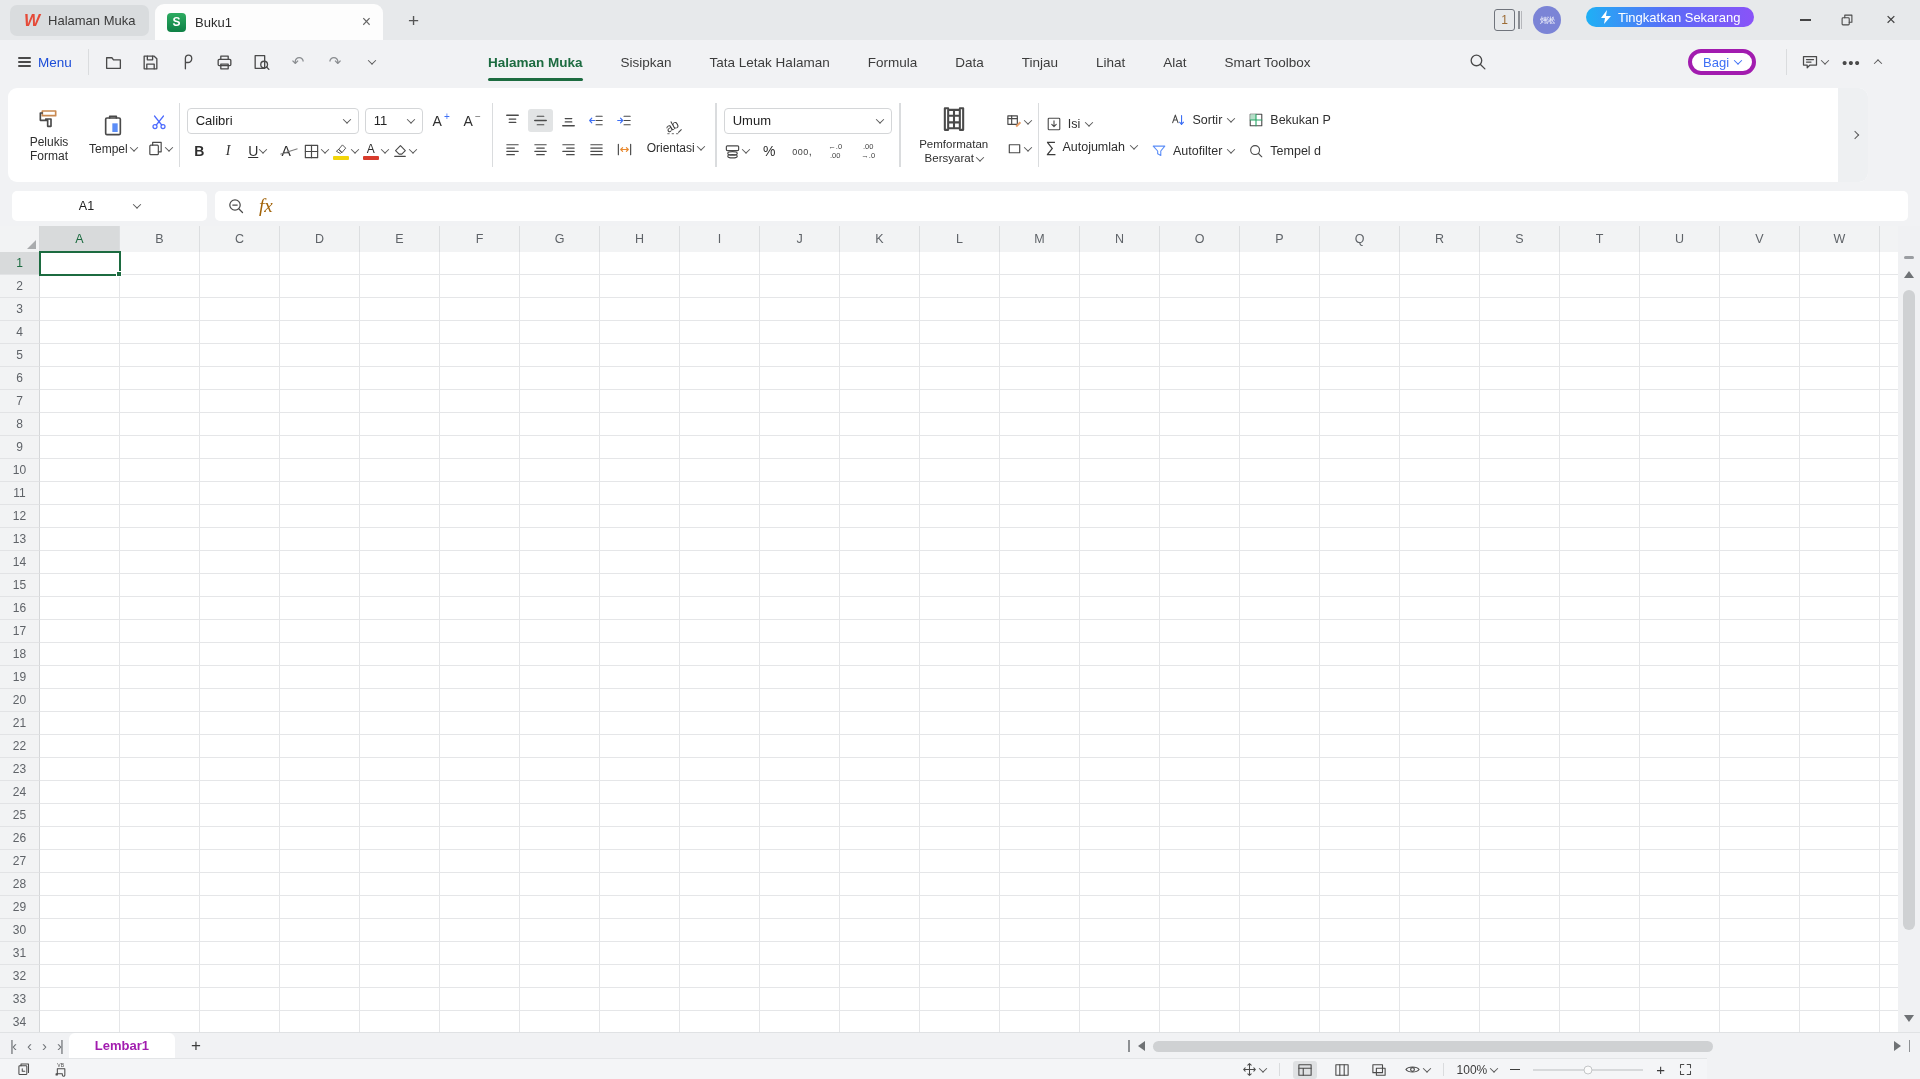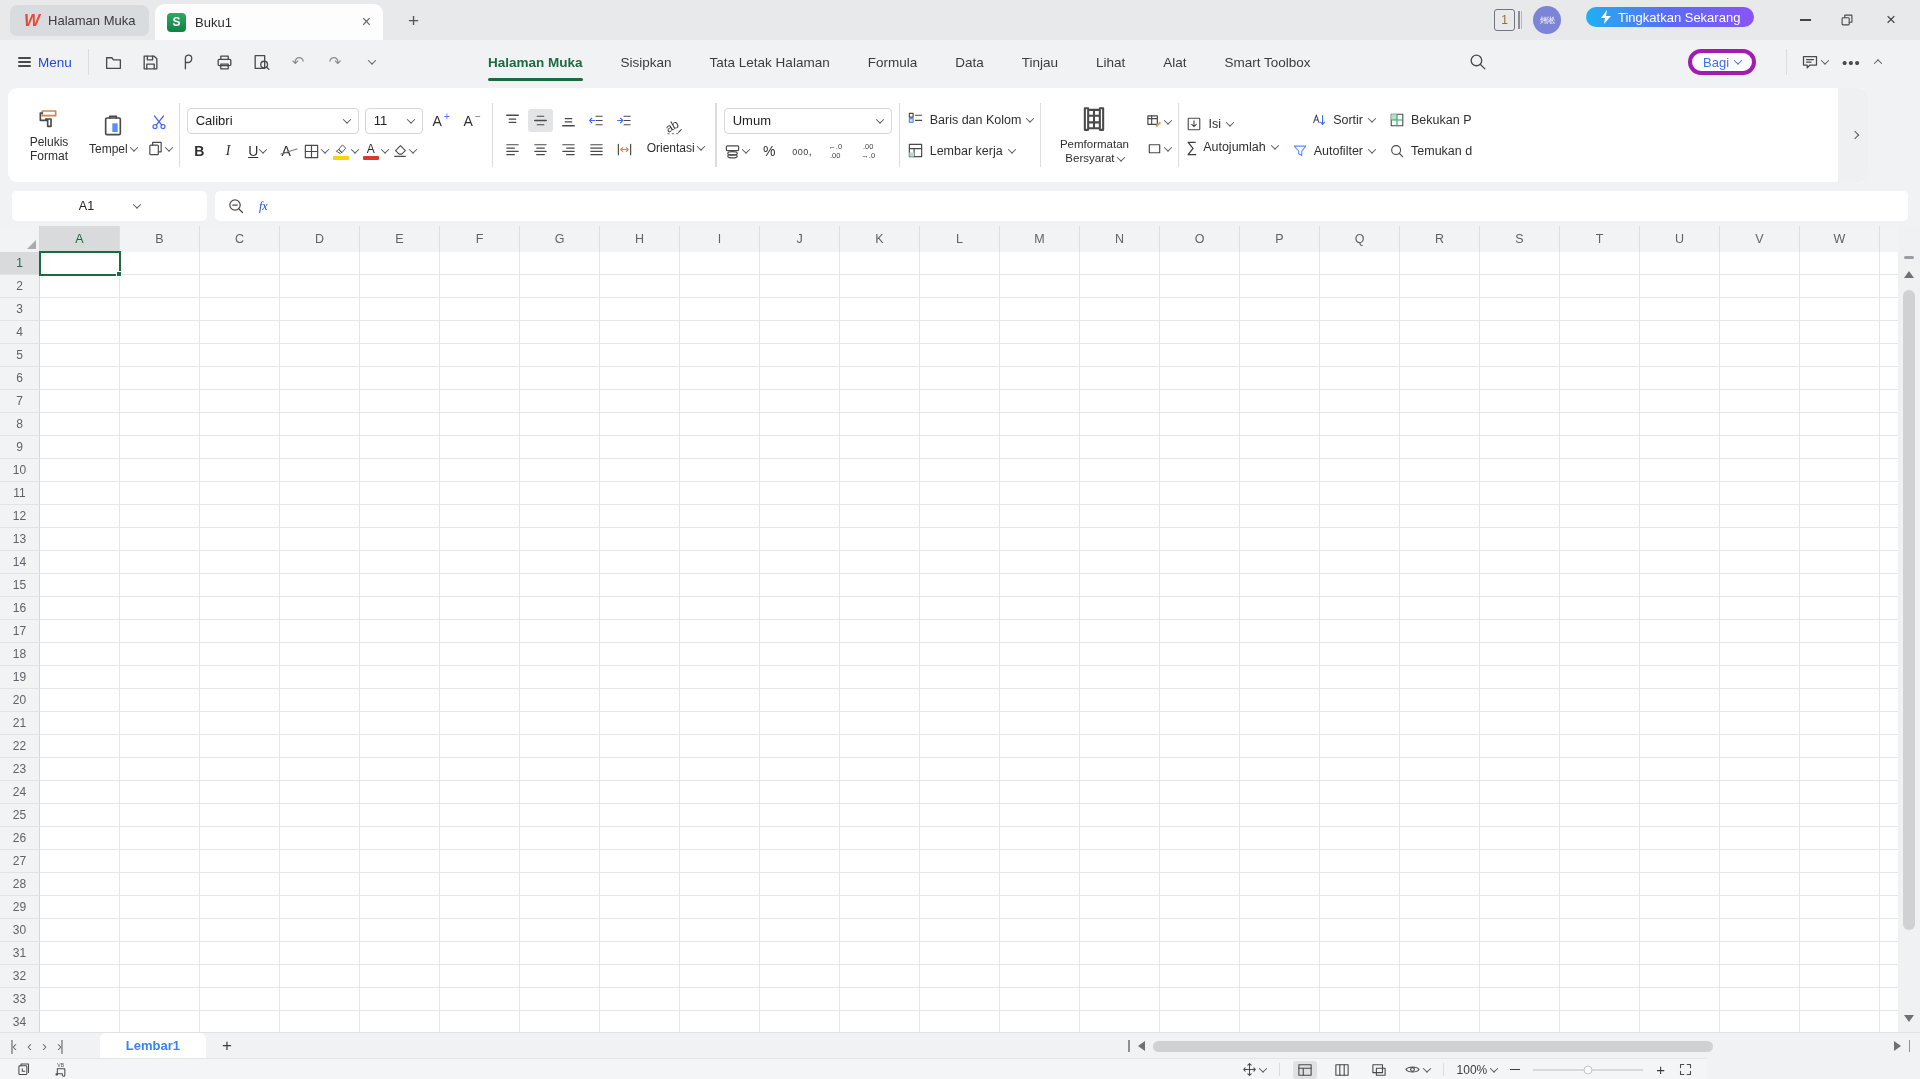--- a/index.html
+++ b/index.html
@@ -69,21 +69,21 @@
   .tinytxt{font-size:7.5px;line-height:1.25;color:#3f3f3f;text-align:center;white-space:pre}
   .t000{font-size:9px;color:#3f3f3f;letter-spacing:.5px}
   .sigma{font-size:15px;color:#3c3c3c}
   .clipgrp{overflow:hidden;width:104px}
   #morestrip{position:absolute;right:-4px;top:0;bottom:0;width:34px;background:#eef0f2;border-radius:0 9px 9px 0;display:flex;align-items:center;justify-content:center}
 
   
   #fbar{left:0;top:186px;width:1920px;height:40px;background:#f1f2f4}
   .namebox{left:12px;top:5px;width:195px;height:30px;background:#fff;border-radius:5px;padding:0 10px;justify-content:center;gap:40px;font-size:12.5px;color:#222}
   .fwrap{left:215px;top:5px;width:1693px;height:30px;background:#fff;border-radius:5px;padding:0 12px;gap:14px}
-  .fx{font-family:"Liberation Serif",serif;font-style:italic;font-size:12px;color:#1d4ed8}
+  .fx{font-family:"Liberation Serif",serif;font-style:italic;font-size:19px;color:#a16207}
   .finput{flex:1;border:none;outline:none;font-size:13px;height:24px;background:transparent}
 
   
   #gridwrap{left:0;top:226px;width:1898px;height:806px;background:#fff;overflow:hidden}
   #headrow{display:flex;height:26px;border-bottom:1px solid #cfd1d3;background:#f2f3f4}
   .corner{width:40px;height:26px;position:relative;border-right:1px solid #d5d7d9;background:#f2f3f4}
   .corner::after{content:"";position:absolute;right:3px;bottom:3px;border-left:9px solid transparent;border-bottom:9px solid #a9abad}
   .colh{width:80px;height:26px;display:flex;align-items:center;justify-content:center;font-size:12.5px;color:#5f6368;border-right:1px solid #dcdee0;background:#f2f3f4}
   .colh.sel{background:#d8dadb;color:#1c6b40}
   .colh.sliver,.cell.sliver{width:18px;border-right:none}
@@ -100,21 +100,21 @@
   .tri-up{width:0;height:0;border-left:5px solid transparent;border-right:5px solid transparent;border-bottom:7px solid #6f7275;margin-top:12px}
   .tri-down{width:0;height:0;border-left:5px solid transparent;border-right:5px solid transparent;border-top:7px solid #6f7275;margin-top:auto;margin-bottom:10px}
   #vthumb{width:12px;height:640px;background:#cfd1d3;border-radius:6px;margin-top:12px}
   .tri-left{width:0;height:0;border-top:5px solid transparent;border-bottom:5px solid transparent;border-right:7px solid #6f7275}
   .tri-right{width:0;height:0;border-top:5px solid transparent;border-bottom:5px solid transparent;border-left:7px solid #6f7275}
 
   
   #sheetbar{left:0;top:1032px;width:1920px;height:26px;background:#f1f2f4;border-top:1px solid #e0e2e4;display:flex;align-items:center}
   .navgrp{margin-left:10px;gap:12px;color:#707478;font-size:14px}
   .navg{letter-spacing:-2px;font-size:15px}
-  .sheettab{margin-left:38px;height:26px;background:#fff;border-radius:6px 6px 0 0;padding:0 26px;display:flex;align-items:center;color:#3b82f6;font-weight:bold;font-size:13px}
+  .sheettab{margin-left:7px;height:26px;background:#fff;border-radius:6px 6px 0 0;padding:0 26px;display:flex;align-items:center;color:#a21caf;font-weight:bold;font-size:13px}
   .addsheet{margin-left:16px;font-size:17px;color:#3c3c3c}
   #hscroll{position:absolute;left:1128px;top:6px;width:782px;height:14px;display:flex;align-items:center;gap:8px}
   .hbar{width:1.5px;height:12px;background:#8d9093}
   #hthumb{width:560px;height:11px;background:#cfd1d3;border-radius:6px}
   .htrack{flex:1;display:flex;align-items:center}
 
   
   #statusbar{left:0;top:1058px;width:1707px;height:21px;background:#f4f5f7;border-top:1px solid #e3e5e7;display:flex;align-items:center}
   .stl{margin-left:16px;gap:22px}
   .str{position:absolute;right:14px;top:0;height:21px;gap:13px}
@@ -453,42 +453,20 @@
             <span class="tinytxt"><span>←.0</span><br><span>.00</span></span>
           </span>
         <span class="sbtn">
             <span class="tinytxt"><span>.00</span><br><span>→.0</span></span>
           </span>
       </div>
     </div>
   </div>
   <span class="vdiv"></span>
 
-  <div class="rgrp">
-    <div class="col2" style="gap:8px;align-items:flex-start">
-      <span class="rowbtn">
-        <svg class="i" width="17" height="17" viewBox="0 0 18 18">
-            <rect x="2.5" y="2.5" width="4" height="4"></rect>
-            <rect x="2.5" y="8" width="4" height="4" fill="#cfe0f8" stroke="#5b8df7"></rect>
-            <path d="M9 4.5h6.5M9 10h6.5"></path>
-          </svg>
-        <span>Baris dan Kolom</span>
-        <span class="cv"></span>
-      </span>
-      <span class="rowbtn">
-        <svg class="i" width="17" height="17" viewBox="0 0 18 18">
-            <rect x="2.5" y="2.5" width="13" height="13"></rect>
-            <path d="M2.5 7h13M7.5 7v8.5"></path>
-            <rect x="2.5" y="11" width="5" height="4.5" fill="#b5dfc8" stroke="none"></rect>
-          </svg>
-        <span>Lembar kerja</span>
-        <span class="cv"></span>
-      </span>
-    </div>
-  </div>
   <span class="vdiv"></span>
 
   <div class="rgrp">
     <div class="bigbtn" style="width:92px">
       <svg class="i" width="30" height="30" viewBox="0 0 18 18">
           <path d="M5.5 2.5h-2v13h2M12.5 2.5h2v13h-2"></path>
           <path d="M9 3.5v11M5.5 7h7M5.5 11h7M5.5 3.5h7v11h-7z"></path>
         </svg>
       <span style="font-size:11.5px"><span>Pemformatan</span><br><span>Bersyarat</span><span class="cv" style="margin-left:3px"></span></span>
     </div>
@@ -551,21 +529,21 @@
             <rect x="2.5" y="2.5" width="6.5" height="6.5" fill="#b5dfc8" stroke="none"></rect>
             <path d="M9 2.5v13M2.5 9h13" stroke="#27a566"></path>
           </svg>
         <span>Bekukan P</span>
       </span>
       <span class="rowbtn">
         <svg class="i" width="16" height="16" viewBox="0 0 18 18">
             <circle cx="8" cy="8" r="5"></circle>
             <path d="M11.8 11.8L15.5 15.5"></path>
           </svg>
-        <span>Temukan d</span>
+        <span>Tempel d</span>
       </span>
     </div>
   </div>
 
   <div id="morestrip">
       <span class="cr"></span>
     </div>
 </div>
 
 <div id="fbar" class="abs">

